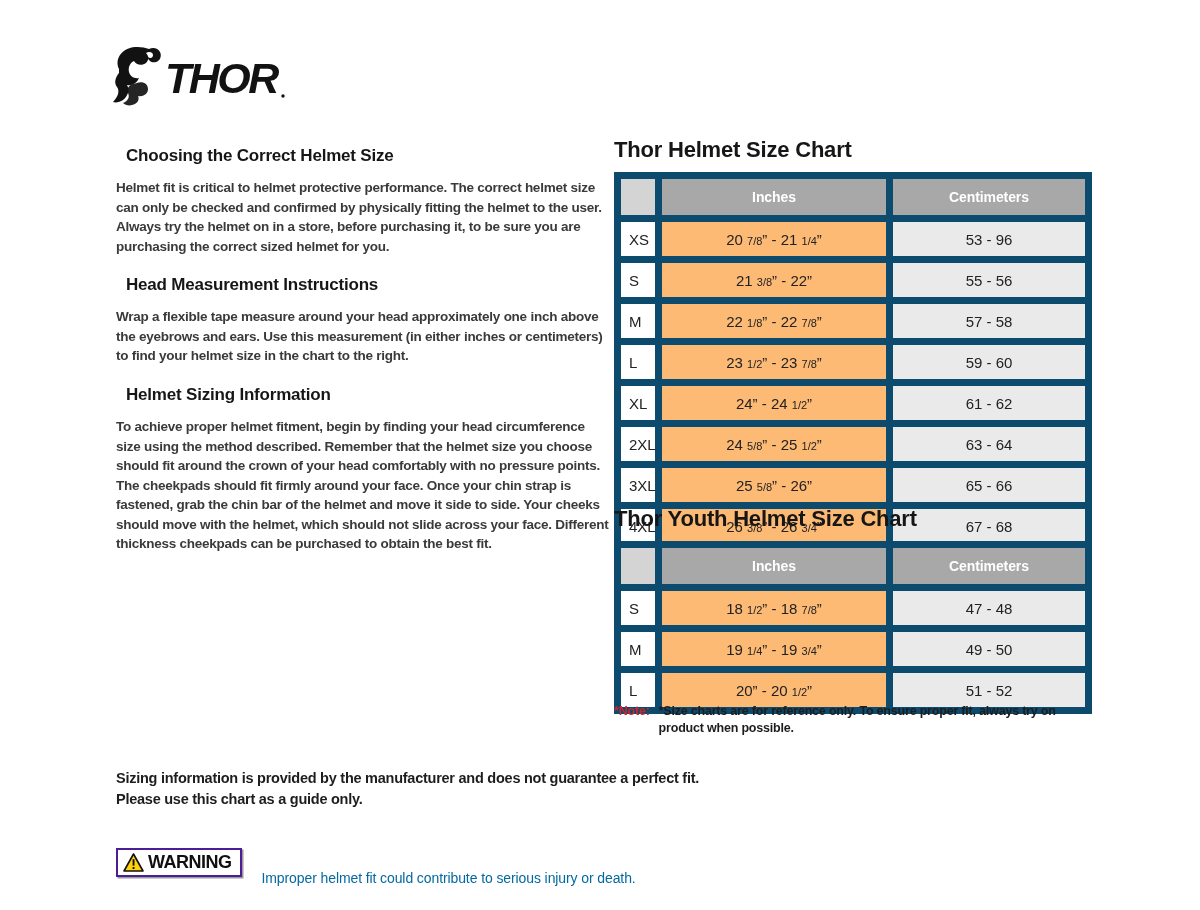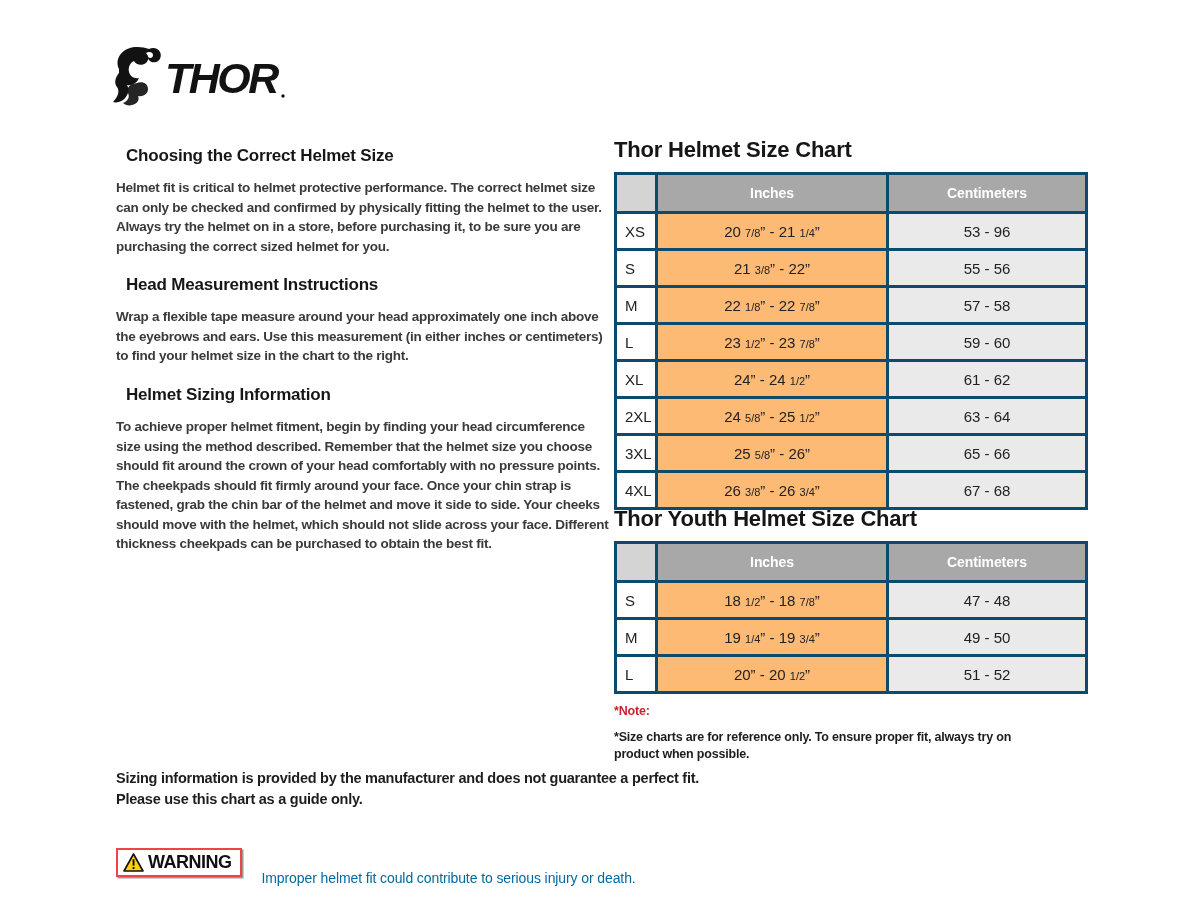--- a/index.html
+++ b/index.html
@@ -29,56 +29,56 @@
     position:absolute; left:614px; margin:0;
     font-size:22px; font-weight:700; color:#161616; letter-spacing:-0.2px;
   }
 
   
   .size-table {
     position:absolute; left:614px; width:471px;
     border-collapse:collapse; table-layout:fixed;
   }
   .size-table th, .size-table td {
-    border:3px solid #0c4a6e; height:34px; padding:0;
+    border:7px solid #0c4a6e; height:34px; padding:0;
     font-size:15px; color:#222;
   }
   .size-table thead th { height:36px; }
   th.corner { background:#d4d4d4; }
   th.col-h {
     background:#a8a8a8; color:#ffffff; font-size:14px;
     font-weight:700; text-align:center; letter-spacing:-0.1px;
   }
   td.size-cell { background:#ffffff; text-align:left; padding-left:8px; }
   td.in-cell   { background:#fdba74; text-align:center; }
   td.cm-cell   { background:#eaeaea; text-align:center; }
   .frac { font-size:11px; }
 
   
   .note {
     position:absolute; left:614px; top:703px; width:460px;
     display:flex; gap:9px; font-size:12.5px; font-weight:700;
-    line-height:17px; letter-spacing:-0.2px;flex-direction:column;
+    line-height:17px; letter-spacing:-0.2px;
   }
   .note-label { color:#c9252d; flex:0 0 auto; }
   .note-text { color:#1d1d1d; width:408px; }
 
   
   .disclaimer {
     position:absolute; left:116px; top:768px;
     font-size:14.5px; font-weight:700; color:#1d1d1d;
     line-height:20.5px; letter-spacing:-0.25px;
   }
   .warning-row {
     position:absolute; left:116px; top:838px;
     display:flex; align-items:center; gap:20px;
   }
   .warning-box {
     display:inline-flex; align-items:center; gap:4px;
-    border:2px solid #ef4444; background:#ffffff;
+    border:2px solid #4c1d95; background:#ffffff;
     padding:2px 8px 2px 5px; box-shadow:1.5px 1.5px 0 #9a9a9a;
   }
   .warning-box .warn-label {
     font-size:18px; font-weight:700; color:#101010; letter-spacing:-0.5px;
   }
   .warning-text { font-size:14px; color:#0369a1; letter-spacing:-0.1px;margin-top:32px; }
 </style>
 </head>
 <body>
 

